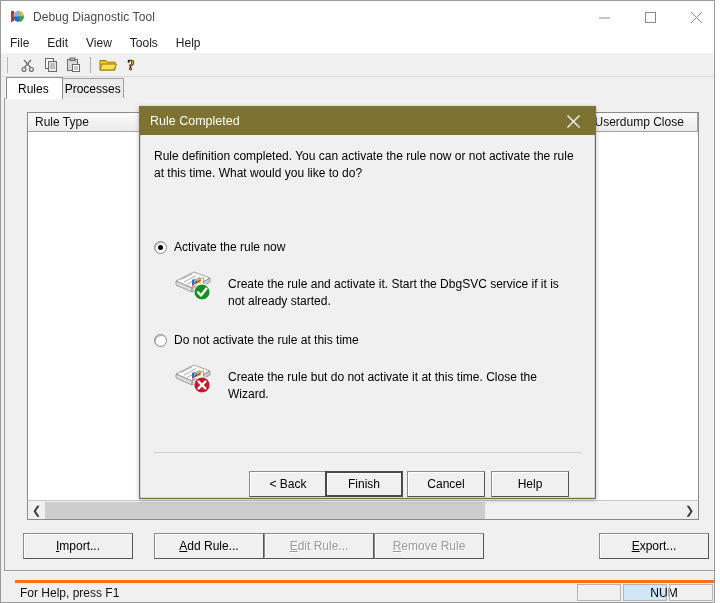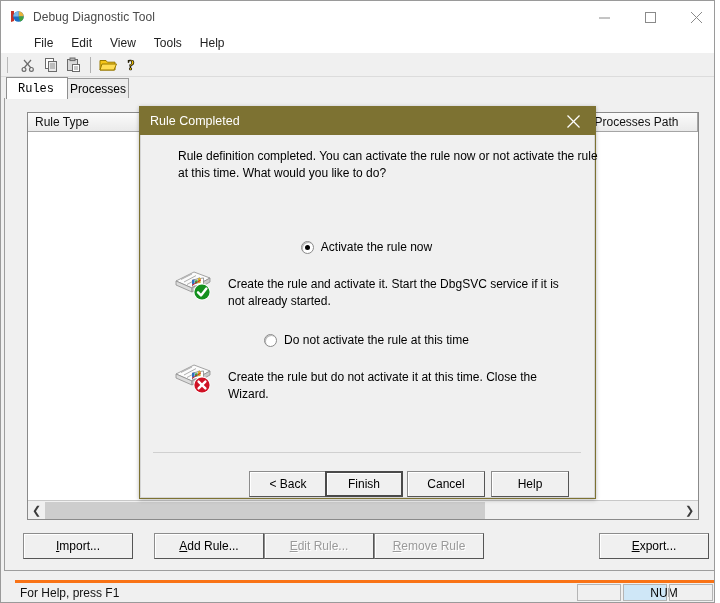--- a/index.html
+++ b/index.html
@@ -49,21 +49,21 @@
     background: #ffffff;
   }
   .win-btn svg { display: block; }
 
   
   .menubar {
     position: absolute; left: 0; top: 32px;
     width: 718px; height: 20px;
     background: #ffffff;
     display: flex; align-items: center;
-    padding-left: 24px;
+    padding-left: 0;
   }
   .menu-item {
     font-size: 12px; color: #222;
     padding: 2px 9px 3px 9px;
     line-height: 14px;
   }
 
   
   .toolbar {
     position: absolute; left: 0; top: 52px;
@@ -106,21 +106,20 @@
     border-bottom: none;
     margin-right: -1px;
     position: relative;
   }
   .tab.active {
     background: #ffffff;
     height: 22px;
     z-index: 3;
     border-color: #8f8f8f;
     padding: 0 13px 0 11px;
-    font-family: Liberation Mono, monospace;
   }
 
   
   .client {
     position: absolute; left: 3px; top: 97px;
     width: 712px; height: 473px;
     background: #f0f0f0;
     border: 1px solid #9d9d9d;
     border-top: none;
   }
@@ -245,24 +244,23 @@
     height: 363px;
     background: #f0f0f0;
     border: 1px solid #d5d5d5;
     border-top: none;
   }
   .dlg-intro {
     position: absolute; left: 13px; top: 13px;
     width: 424px;
     font-size: 12px; line-height: 17px;
     color: #000;
-    margin-left: 24px;
   }
   .opt { position: absolute; left: 13px; width: 425px; }
-  .opt-row { display: flex; align-items: flex-start; justify-content: center; }
+  .opt-row { display: flex; align-items: flex-start; }
   .radio {
     width: 13px; height: 13px; flex: none;
     border-radius: 50%;
     background: #ffffff;
     border: 1px solid #8a8a8a;
     box-shadow: inset 1px 1px 0 #b9b9b9;
     margin-top: 1px; margin-right: 7px;
     position: relative;
   }
   .radio.checked::after {
@@ -383,21 +381,21 @@
     </div>
   </div>
 
   <div class="client">
 
     <div class="listpanel">
       <div class="list-head">
         <div class="col" style="width:300px">Rule Type</div>
         <div class="col" style="width:247px"></div>
         <div class="col" style="width:62px">Count</div>
-        <div class="col" style="width:120px">Processes Path</div>
+        <div class="col" style="width:120px">Userdump Close</div>
       </div>
       <div class="list-body"></div>
       <div class="hscroll">
         <div class="hs-arrow">❮</div>
         <div class="hs-thumb" style="width:440px"></div>
         <div class="hs-track"></div>
         <div class="hs-arrow">❯</div>
       </div>
     </div>
 

